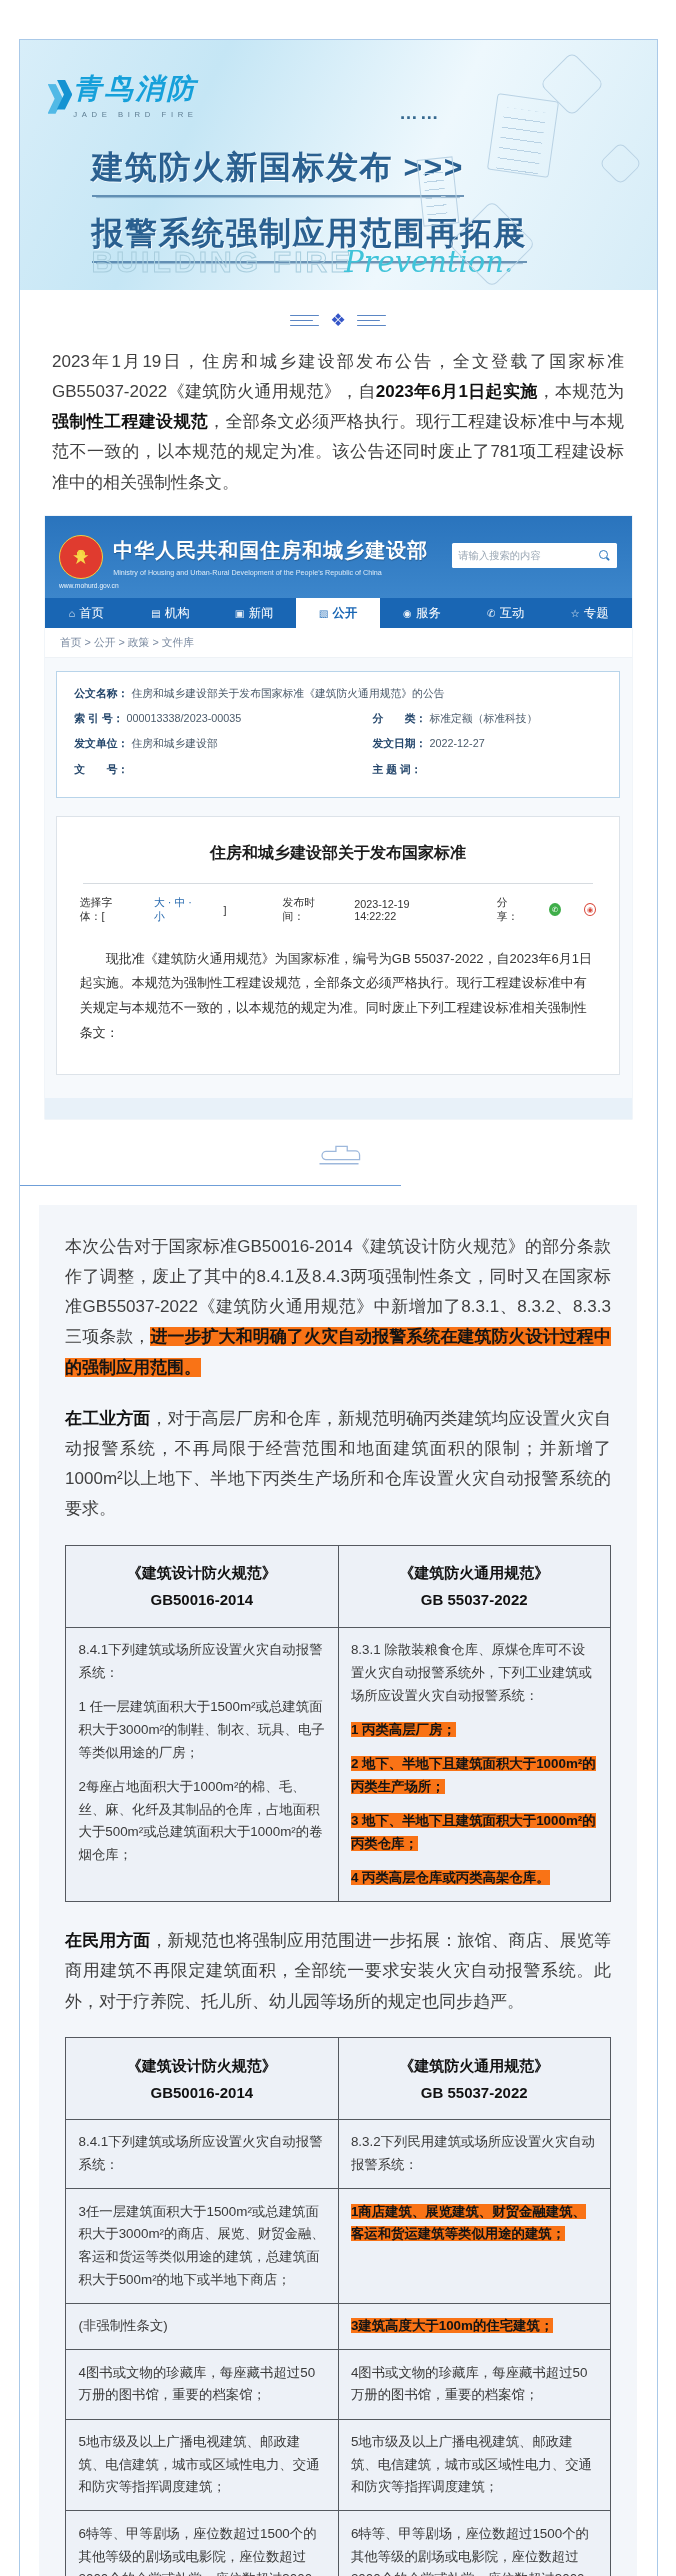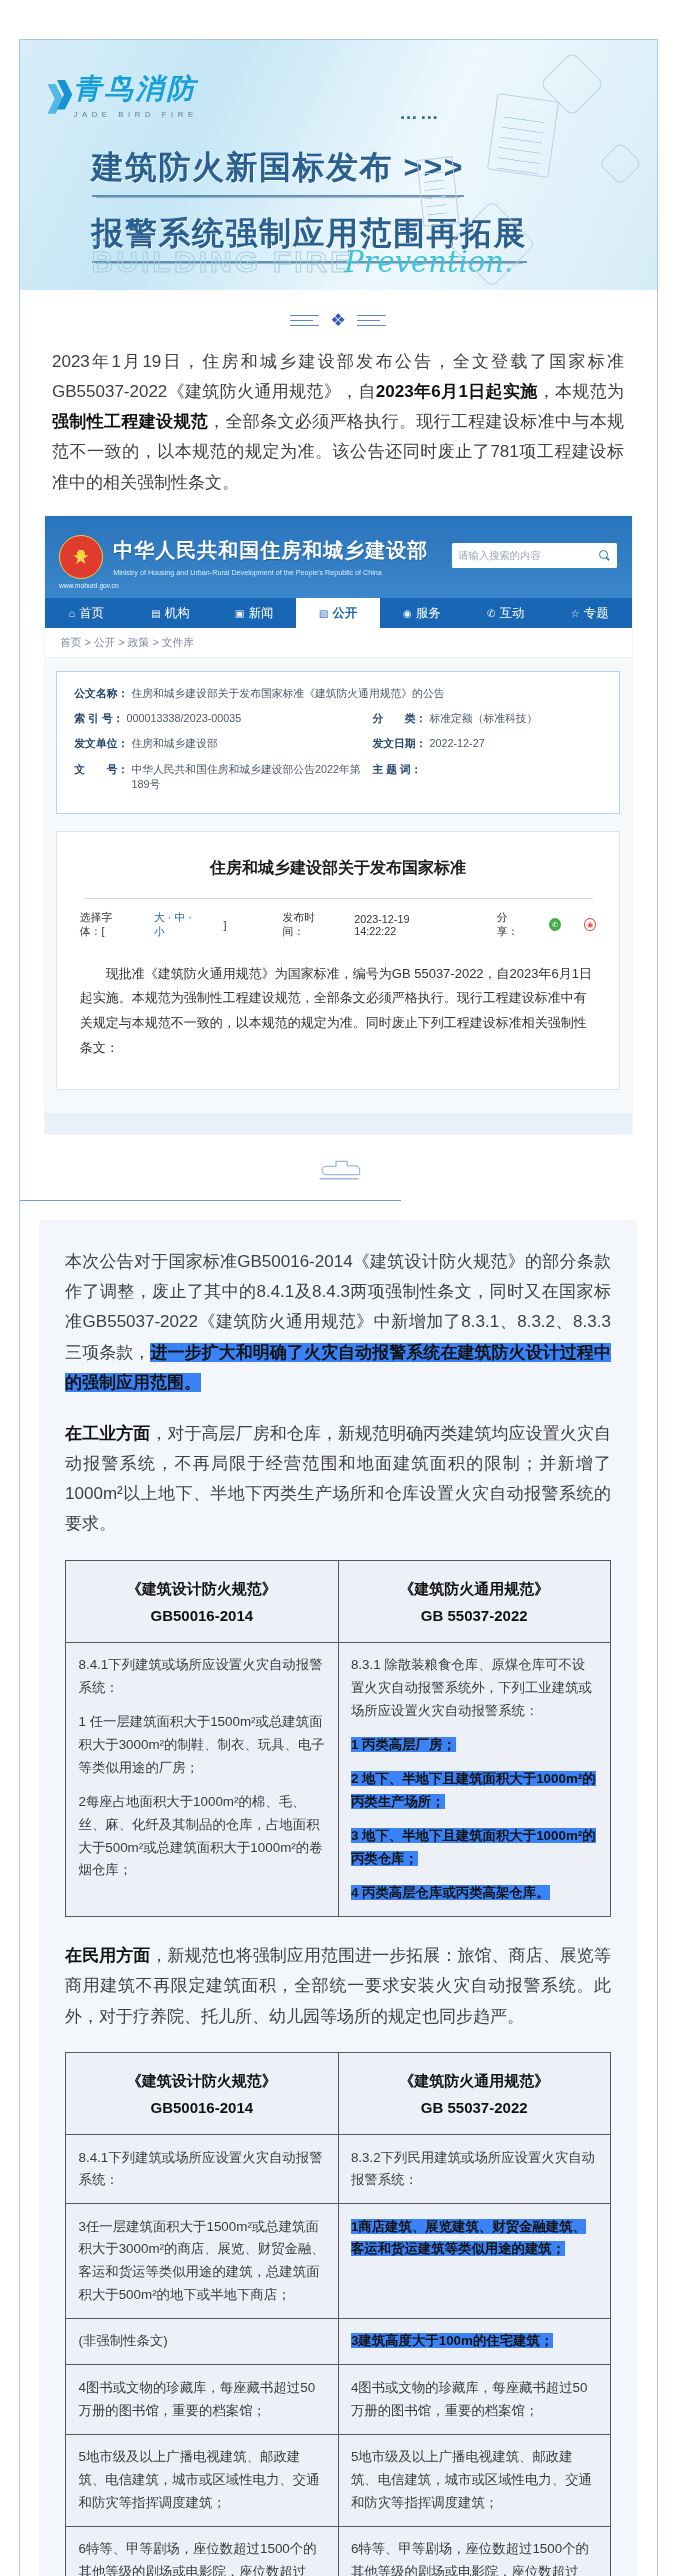--- a/index.html
+++ b/index.html
@@ -16,21 +16,21 @@
     padding-bottom: 21.6px;
   }
 
   
   .banner {
     position: relative;
     height: 250px;
     overflow: hidden;
     background: linear-gradient(115deg, #d8eef9 0%, #c5e6f5 28%, #eef8fd 62%, #d5ecf7 100%);
   }
-  .banner-logo { position: absolute; left: 28px; top: 30px; display: flex; align-items: center; text-align: right; }
+  .banner-logo { position: absolute; left: 28px; top: 30px; display: flex; align-items: center; }
   .chevrons { display: flex; margin-right: 7.2px; }
   .chev { width: 15.5px; height: 30px; margin-right: -6.2px;
     clip-path: polygon(0 0, 52% 0, 100% 50%, 52% 100%, 0 100%, 46% 50%); }
   .chev1 { background: #51b9e6; transform: translateY(4.1px); }
   .chev2 { background: #1593d2; }
   .logo-text-cn { font-size: 28px; font-weight: 900; color: #16a0da; letter-spacing: 3.1px; font-style: italic; }
   .logo-text-en { font-size: 7.7px; letter-spacing: 4.6px; color: #5e7d92; margin-top: 2.1px; }
   .banner-dots { position: absolute; right: 216px; top: 62px; color: #35688f; font-size: 18.5px; letter-spacing: 2.1px; font-weight: bold; }
   .banner-dots-small { position: absolute; left: 72px; bottom: 45px; color: #5f93ba; font-size: 15.5px; font-weight: bold; }
   .banner-titles { position: absolute; left: 72px; top: 106px; }
@@ -70,21 +70,21 @@
   .orna .bars i:nth-child(3) { width: 29px; }
   .orna .diamond { color: #3556c8; font-size: 17.5px; line-height: 1; }
 
   
   .para {
     width: 572px; margin: 0 auto 18.5px;
     font-size: 17px; line-height: 1.78; color: #404040;
     text-align: justify;
   }
   .b { font-weight: 700; color: #111; }
-  .hl { background: #3b82f6; font-weight: 700; color: #141414; }
+  .hl { background: #f97316; font-weight: 700; color: #141414; }
 
   
   .gov { width: 587px; margin: 5.2px auto 0; background: #f6f9fc; box-shadow: 0 0 0 0.5px #e3ecf4; }
   .gov-header {
     position: relative; height: 82px;
     background: linear-gradient(180deg, #2a74bd 0%, #3c86cb 100%);
     display: flex; align-items: center; padding: 0 14.4px;
   }
   .emblem { width: 44px; height: 44px; border-radius: 50%;
     background: radial-gradient(circle at 50% 42%, #f3cf3e 0 12%, #e03b2f 13% 100%);
@@ -266,21 +266,20 @@
             <span class="doc-value">住房和城乡建设部</span>
           </div>
         <div class="doc-cell narrow">
             <span class="doc-label">发文日期：</span>
             <span class="doc-value">2022-12-27</span>
           </div>
       </div>
       <div class="doc-row">
         <div class="doc-cell">
             <span class="doc-label">文　　号：</span>
-            <span class="doc-value">中华人民共和国住房和城乡建设部公告2022年第189号</span>
           </div>
         <div class="doc-cell narrow">
             <span class="doc-label">主 题 词：</span>
             <span class="doc-value"></span>
           </div>
       </div>
     </div>
 
     <div class="announce">
       <div class="announce-title">住房和城乡建设部关于发布国家标准</div>

